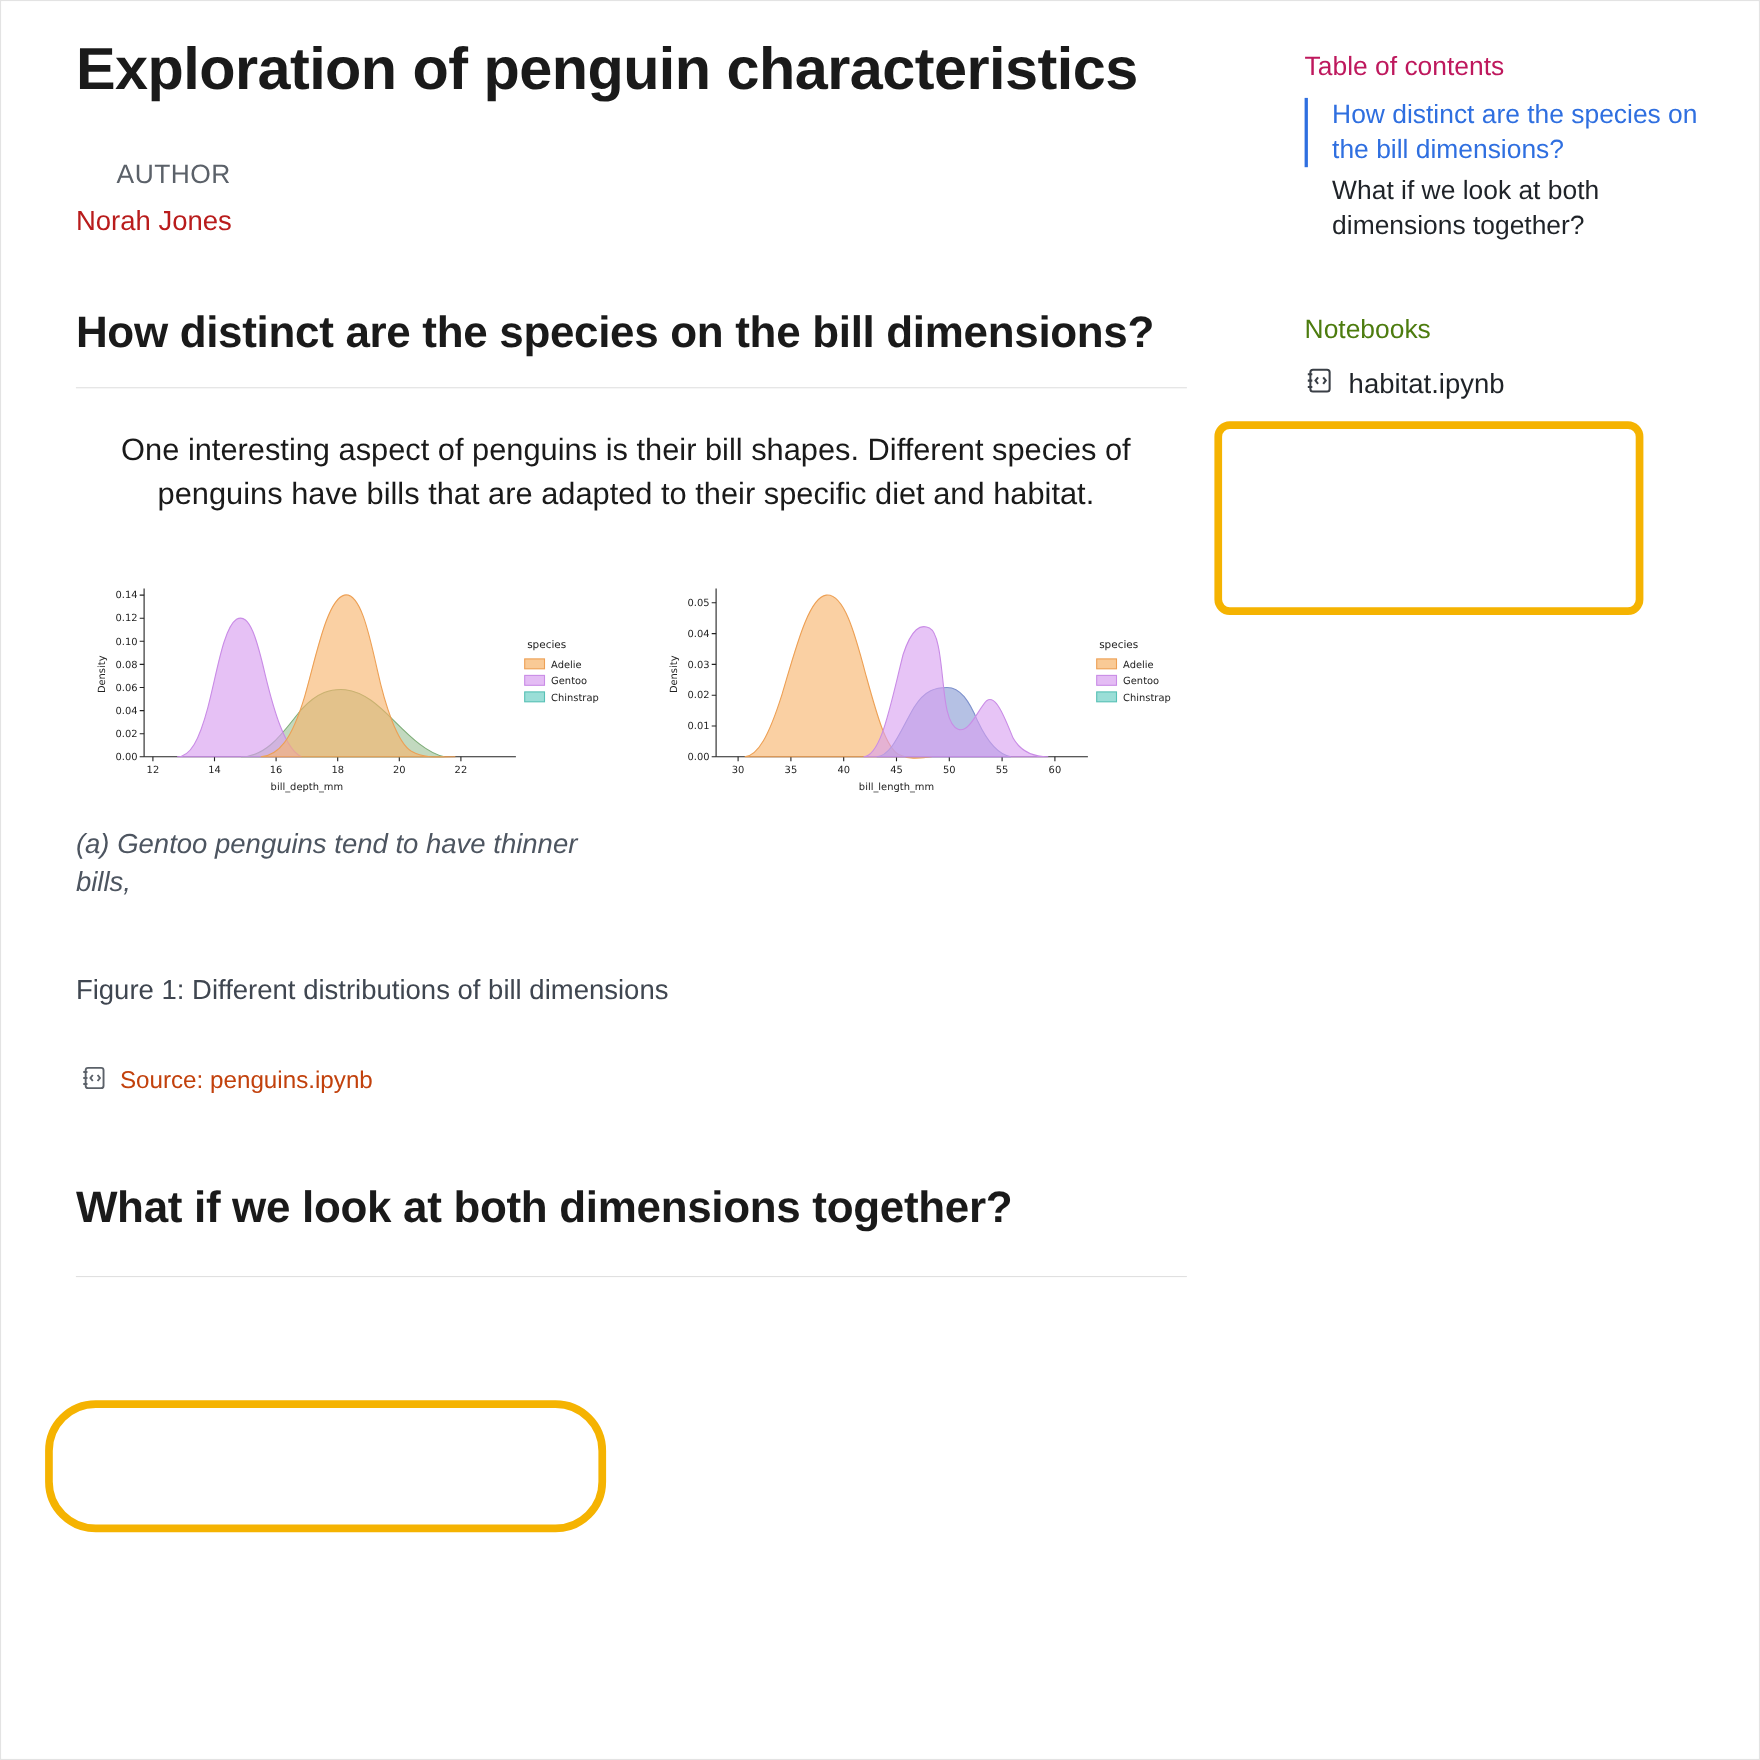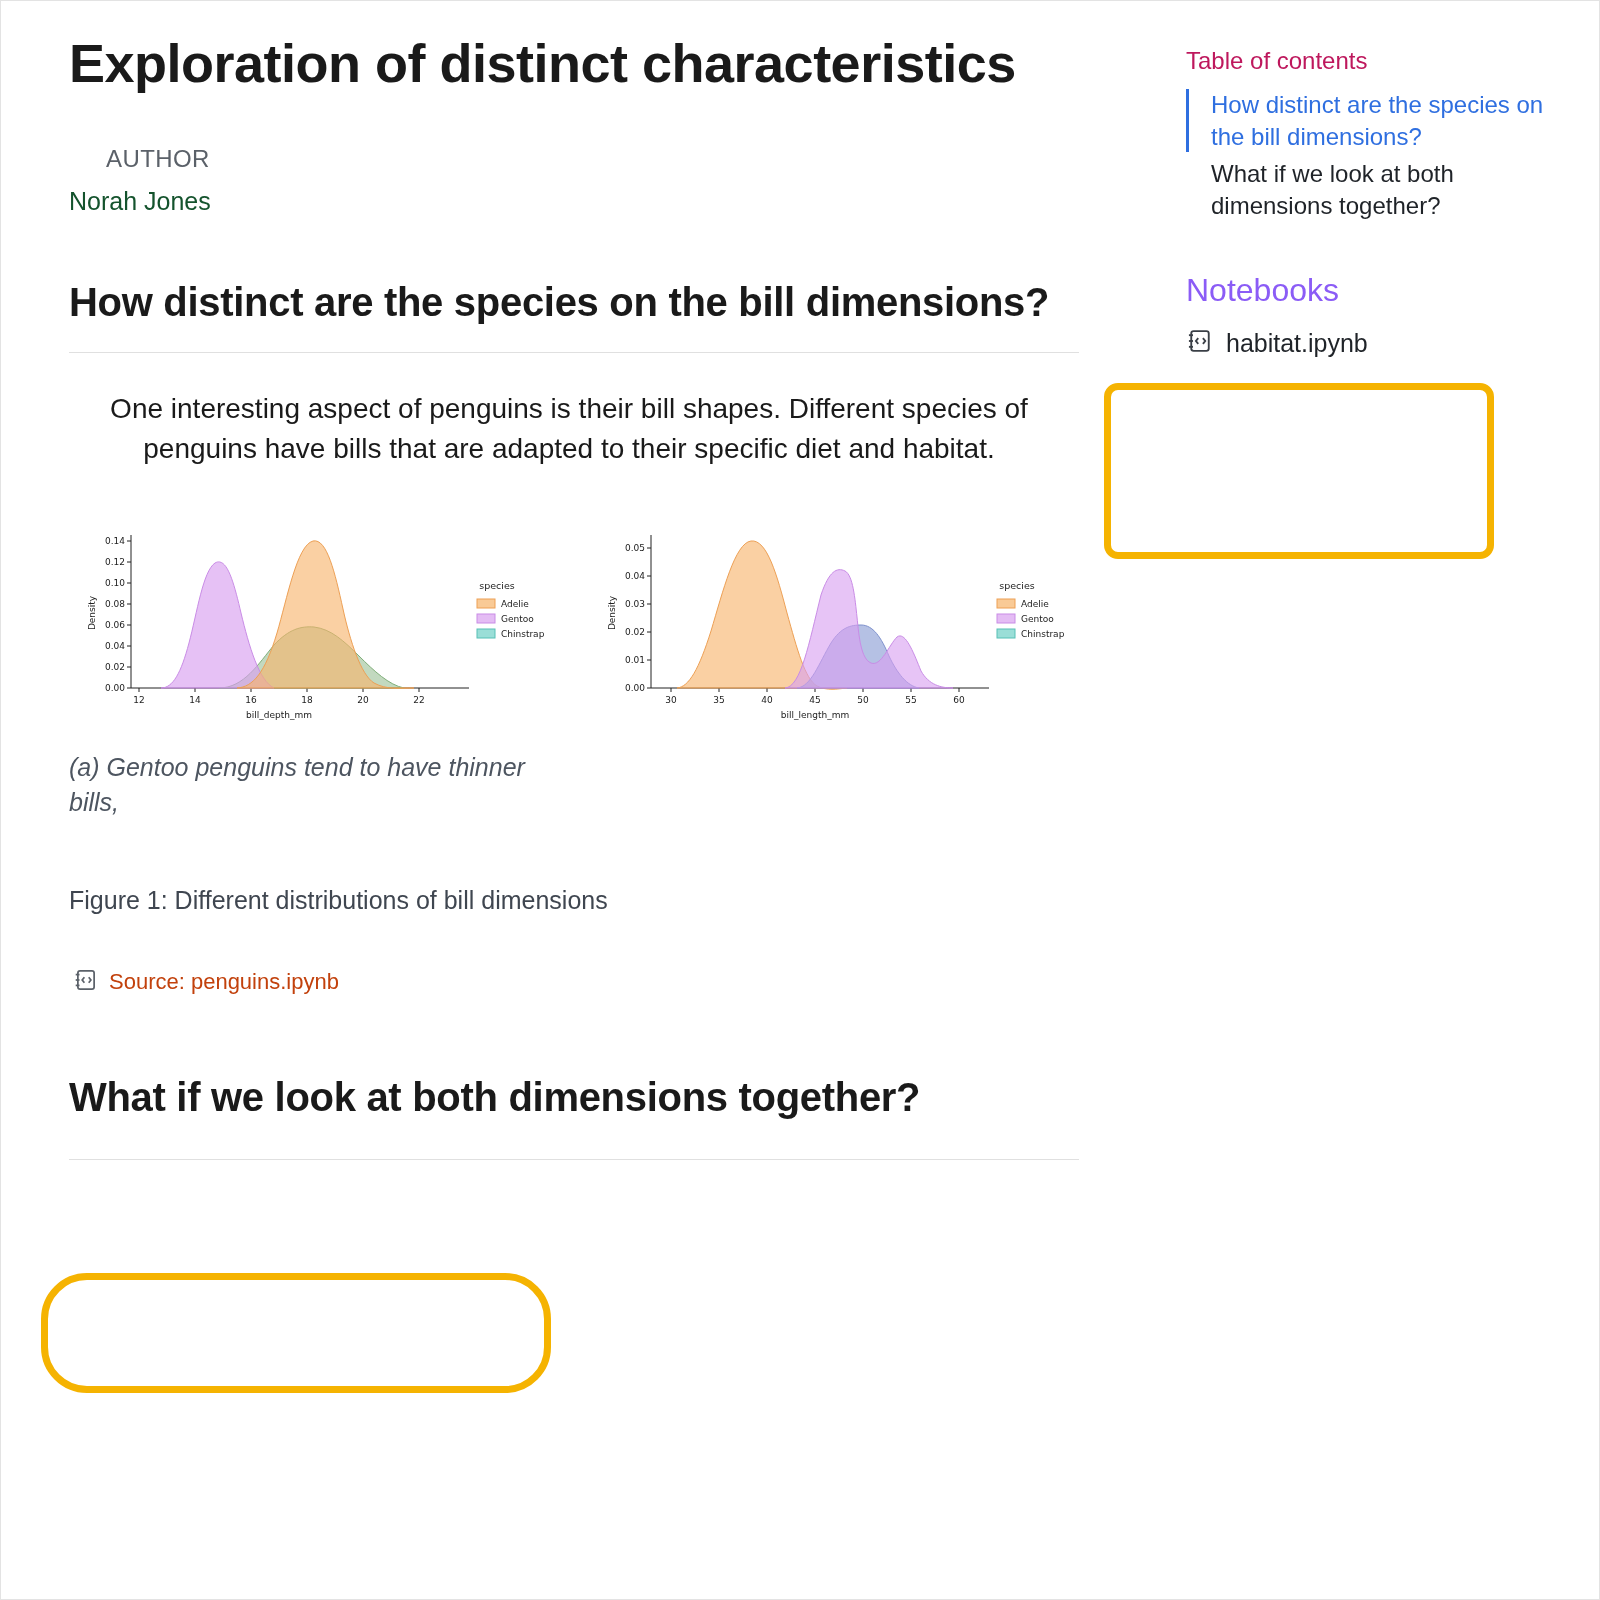--- a/index.html
+++ b/index.html
@@ -32,21 +32,21 @@
   .author-label {
     margin-top: 52px;
     font-size: 24px;
     color: #5b6169;
     letter-spacing: 0.4px;
     margin-left: 37px;
   }
   .author-name {
     margin-top: 14px;
     font-size: 25px;
-    color: #14532d;
+    color: #b91c1c;
   }
   h2.section {
     font-size: 40px;
     font-weight: 700;
     line-height: 1.2;
     letter-spacing: -0.3px;
     margin: 62px 0 0 0;
     color: #1a1a1a;
   }
   .rule {
@@ -144,23 +144,23 @@
     border-left: 3px solid transparent;
     color: #1f2328;
     text-decoration: none;
     display: block;
   }
   .toc-item.active {
     color: #2f6fe0;
     border-left: 3px solid #2f6fe0;
   }
   .notebooks-title {
-    font-size: 32px;
-    margin-top: 50px;
-    color: #8b5cf6;
+    font-size: 24px;
+    margin-top: 64px;
+    color: #4d7c0f;
   }
   .notebook-item {
     display: flex;
     align-items: center;
     gap: 12px;
     margin-top: 18px;
     font-size: 25px;
     color: #1f2328;
   }
   .nb-icon { flex: 0 0 auto; }
@@ -173,21 +173,21 @@
   .legend-title { font-size: 9.5px; fill: #222; }
   .legend-text { font-size: 9px; fill: #222; }
 </style>
 </head>
 <body>
 
 <div class="page">
 
   <div class="content">
 
-    <h1 class="title">Exploration of distinct characteristics</h1>
+    <h1 class="title">Exploration of penguin characteristics</h1>
 
     <div class="author-label">AUTHOR</div>
     <div class="author-name">Norah Jones</div>
 
     <h2 class="section">How distinct are the species on the bill dimensions?</h2>
     <hr class="rule">
 
     <p class="body">One interesting aspect of penguins is their bill shapes. Different species of penguins have bills that are adapted to their specific diet and habitat.</p>
 
     <div class="figure-row">

